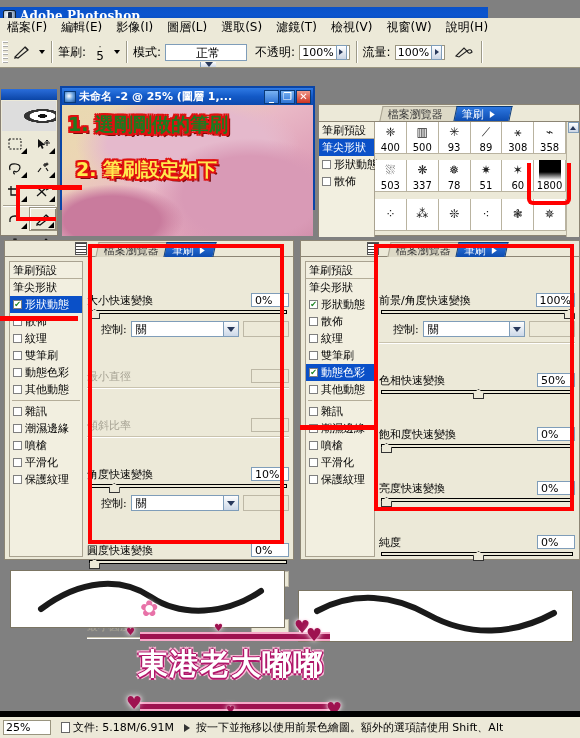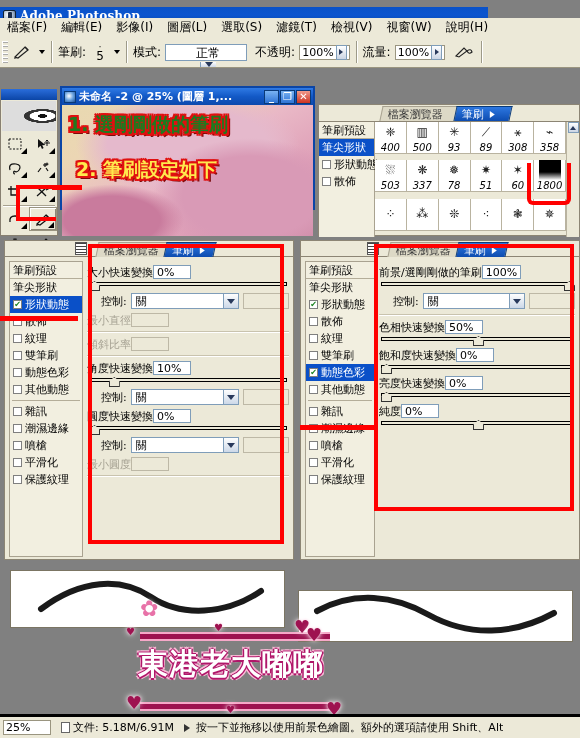--- a/index.html
+++ b/index.html
@@ -125,21 +125,21 @@
 
   .brlist{width:62px;background:#f2efe0;border-right:1px solid #a9a290;box-sizing:border-box;font-size:11px;}
   .brlist .row{height:17px;display:flex;align-items:center;padding-left:3px;white-space:nowrap;box-sizing:border-box;}
   .brlist .row.head{font-weight:normal;border-bottom:1px solid #b4ad99;}
   .brlist .row.sel{background:#0a50c8;color:#fff;}
   .cb{width:9px;height:9px;border:1px solid #7f7f7f;background:#fff;margin-right:3px;flex:none;
     display:flex;align-items:center;justify-content:center;font-size:8px;line-height:8px;color:#1a7a1a;box-sizing:border-box;}
   .cb.on{color:#19821f;}
   .brlist .div{height:1px;background:#b4ad99;margin:2px 2px;}
 
-  .field-row{display:flex;align-items:center;justify-content:flex-start;padding:1px 4px 0 4px;height:17px;box-sizing:border-box;}
+  .field-row{display:flex;align-items:center;justify-content:space-between;padding:1px 4px 0 4px;height:17px;box-sizing:border-box;margin-top:28px;}
   .field-row .lab{font-size:11px;white-space:nowrap;}
   .field-row .lab.dim{color:#a6a293;}
   .val{height:14px;min-width:38px;background:#fff;border:1px solid #7f9db9;font-size:11px;
     display:flex;align-items:center;padding:0 3px;box-sizing:border-box;}
   .val.dim{background:#ece9d8;border-color:#bdb8a6;}
   .slider{height:9px;position:relative;margin:0 6px 2px 6px;}
   .slider .track{position:absolute;left:0;right:0;top:2px;height:4px;border:1px solid #000;background:#ece9d8;box-sizing:border-box;}
   .slider .thumb{position:absolute;top:1px;width:9px;height:8px;
     background:#ece9d8;border:1px solid #333;
     clip-path:polygon(50% 0,100% 45%,100% 100%,0 100%,0 45%);}
@@ -150,31 +150,31 @@
   .ctrl-sel .arrowbox{width:14px;height:14px;background:linear-gradient(180deg,#fefefe,#ccd8e8);
     border-left:1px solid #7f9db9;display:flex;align-items:center;justify-content:center;}
   .ghost{height:16px;width:46px;background:#ece9d8;border:1px solid #bdb8a6;box-sizing:border-box;}
   .hr{height:1px;background:#c9c3ae;margin:3px 4px;box-shadow:0 1px 0 #fff;}
 
   
   .bgrid{display:grid;grid-template-columns:repeat(6,1fr);}
   .bcell{height:31px;border-right:1px solid #b9b3a0;border-bottom:1px solid #b9b3a0;
     display:flex;flex-direction:column;align-items:center;justify-content:flex-end;background:#fff;}
   .bcell .tip{flex:1;width:100%;display:flex;align-items:center;justify-content:center;font-size:12px;color:#222;overflow:hidden;}
-  .bcell .num{font-size:10px;line-height:11px;font-style:italic;}
+  .bcell .num{font-size:10px;line-height:11px;}
   .sbar{width:12px;background:#ece9d8;border-left:1px solid #b9b3a0;display:flex;flex-direction:column;align-items:center;}
   .sbtn{width:11px;height:11px;background:linear-gradient(180deg,#fff,#cbd5e4);border:1px solid #7f9db9;box-sizing:border-box;
     display:flex;align-items:center;justify-content:center;}
   .up{width:0;height:0;border-left:3px solid transparent;border-right:3px solid transparent;border-bottom:4px solid #28395c;}
 
   
   .previewbox{background:#fff;border:1px solid #7b7563;box-sizing:border-box;}
 
   
-  #statusbar{left:0;bottom:0;width:580px;height:21px;background:#ece9d8;border-top:3px solid #000000;
+  #statusbar{left:0;bottom:0;width:580px;height:21px;background:#ece9d8;border-top:6px solid #000000;
     display:flex;align-items:center;font-size:11px;}
   #zoom-field{width:48px;height:15px;margin-left:3px;background:#fff;border:1px solid #9a9580;
     display:flex;align-items:center;padding-left:2px;box-sizing:border-box;}
   #status-doc{margin-left:10px;display:flex;align-items:center;gap:3px;}
   .docicon{width:9px;height:11px;background:#fff;border:1px solid #666;box-sizing:border-box;}
   #status-arrow{margin:0 6px 0 10px;width:0;height:0;border-top:4px solid transparent;border-bottom:4px solid transparent;border-left:6px solid #333;}
   #status-hint{white-space:nowrap;overflow:hidden;}
 
   
   #watermark{left:118px;top:600px;width:250px;height:128px;pointer-events:none;}
@@ -664,21 +664,21 @@
           <span>平滑化</span>
         </div>
       <div class="row">
           <i class="cb"></i>
           <span>保護紋理</span>
         </div>
     </div>
 
     <div style="flex:1;padding-top:6px;">
       <div class="field-row">
-        <span class="lab">前景/選剛剛做的筆刷</span>
+        <span class="lab">前景/角度快速變換</span>
         <span class="val">100%</span>
       </div>
       <div class="slider">
           <div class="track"></div>
           <div class="thumb" style="left:calc(100% - 9px)"></div>
         </div>
       <div class="ctrl-row">
         <span class="lab" style="margin-left:14px;">控制:</span>
         <span class="ctrl-sel">
           <i style="font-style:normal;">關</i>

